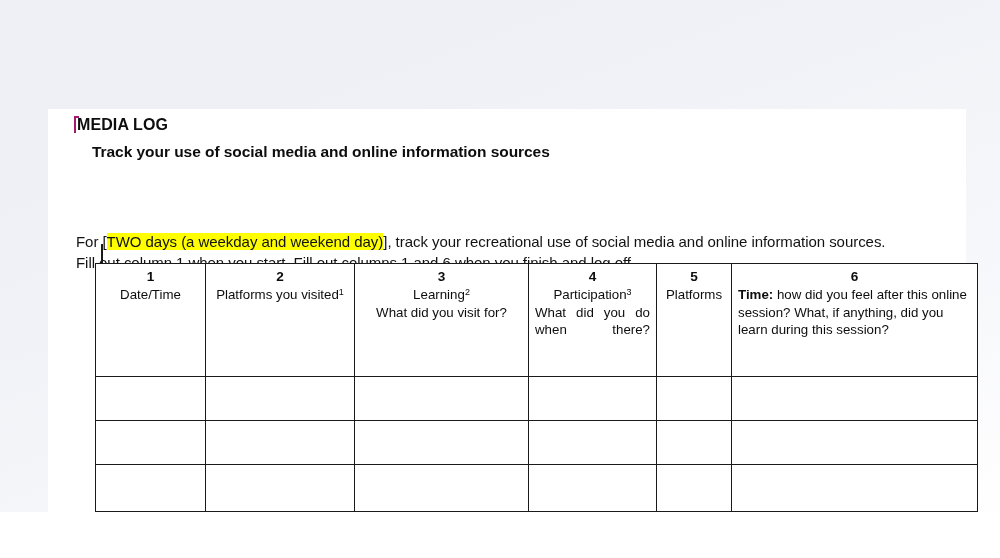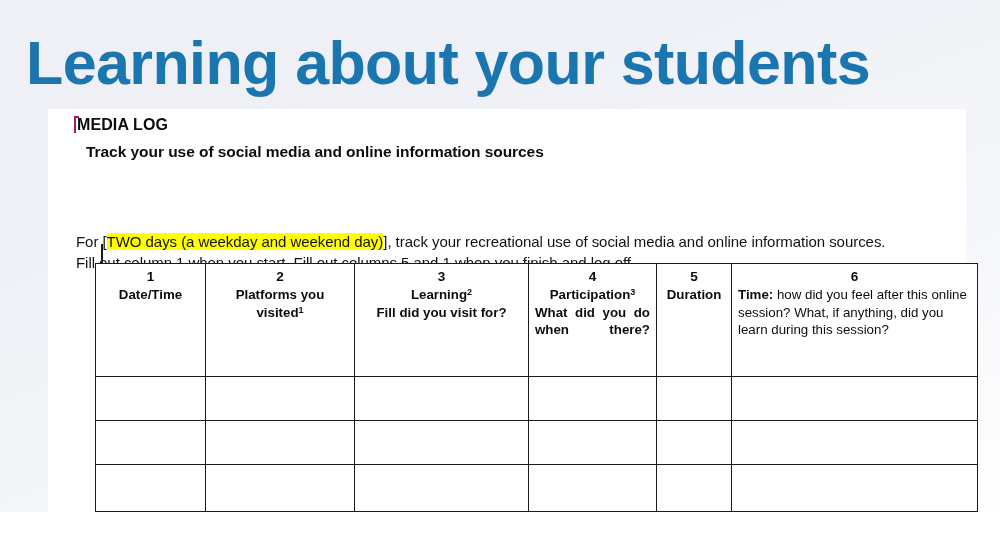--- a/index.html
+++ b/index.html
@@ -79,21 +79,21 @@
     left: 0;
     top: 7px;
     font-size: 16px;
     font-weight: 700;
     color: #0d0d0d;
     letter-spacing: 0.1px;
   }
 
   #track-heading {
     position: absolute;
-    left: 12px;
+    left: 18px;
     top: 34px;
     font-size: 15.5px;
     font-weight: 700;
     color: #0d0d0d;
     letter-spacing: -0.05px;
   }
 
   .body-line {
     position: absolute;
     left: 2px;
@@ -152,21 +152,21 @@
   }
   .hnum {
     display: block;
     text-align: center;
     font-weight: 700;
     font-size: 13.6px;
     line-height: 18px;
   }
   .htitle {
     display: block;
-    font-weight: 700;
+    font-weight: 400;
     text-align: center;
   }
   .htitle.just {
     text-align: justify;
     text-align-last: justify;
   }
   .htitle.left {
     text-align: left;
     font-weight: 400;
   }
@@ -188,34 +188,33 @@
     width: 1000px;
     height: 46px;
     background: #ffffff;
   }
 </style>
 </head>
 <body>
 
 <div id="slide">
 
-  <div id="slide-title">Learning about your students</div>
 
   <div id="doc-panel">
     <div class="doc-inner">
 
       <div id="media-log-heading">
         <span class="cursor-mark"></span><span>MEDIA LOG</span>
       </div>
 
       <div id="track-heading">Track your use of social media and online information sources</div>
 
       <div class="body-line" id="body-line-1"><span>For [</span><span class="hl">TWO days (a weekday and weekend day)</span><span>], track your recreational use of social media and online information sources.</span></div>
 
-      <div class="body-line" id="body-line-2">Fill out column 1 when you start. Fill out columns 5 and 1 when you finish and log off.</div>
+      <div class="body-line" id="body-line-2">Fill out column 1 when you start. Fill out columns 1 and 6 when you finish and log off.</div>
 
       <div id="table-caret"></div>
 
       <table id="media-table">
         <colgroup>
           <col class="col1">
             <col class="col2">
             <col class="col3">
           <col class="col4">
             <col class="col5">
@@ -227,30 +226,30 @@
               <span class="hnum">1</span>
               <span class="htitle"><span>Date/Time</span></span>
             </td>
             <td class="hcell">
               <span class="hnum">2</span>
               <span class="htitle"><span>Platforms you visited</span><sup>1</sup></span>
             </td>
             <td class="hcell">
               <span class="hnum">3</span>
               <span class="htitle"><span>Learning</span><sup>2</sup></span>
-              <span class="htitle">Fill did you visit for?</span>
+              <span class="htitle">What did you visit for?</span>
             </td>
             <td class="hcell">
               <span class="hnum">4</span>
               <span class="htitle"><span>Participation</span><sup>3</sup></span>
               <span class="htitle just">What did you do when there?</span>
             </td>
             <td class="hcell">
               <span class="hnum">5</span>
-              <span class="htitle"><span>Duration</span></span>
+              <span class="htitle"><span>Platforms</span></span>
             </td>
             <td class="hcell">
               <span class="hnum">6</span>
               <span class="htitle left"><b>Time:</b> <span>how did you feel after this online session?  What, if anything, did you learn during this session?</span></span>
             </td>
           </tr>
 
           <tr>
             <td class="rcell"></td>
             <td class="rcell"></td>

